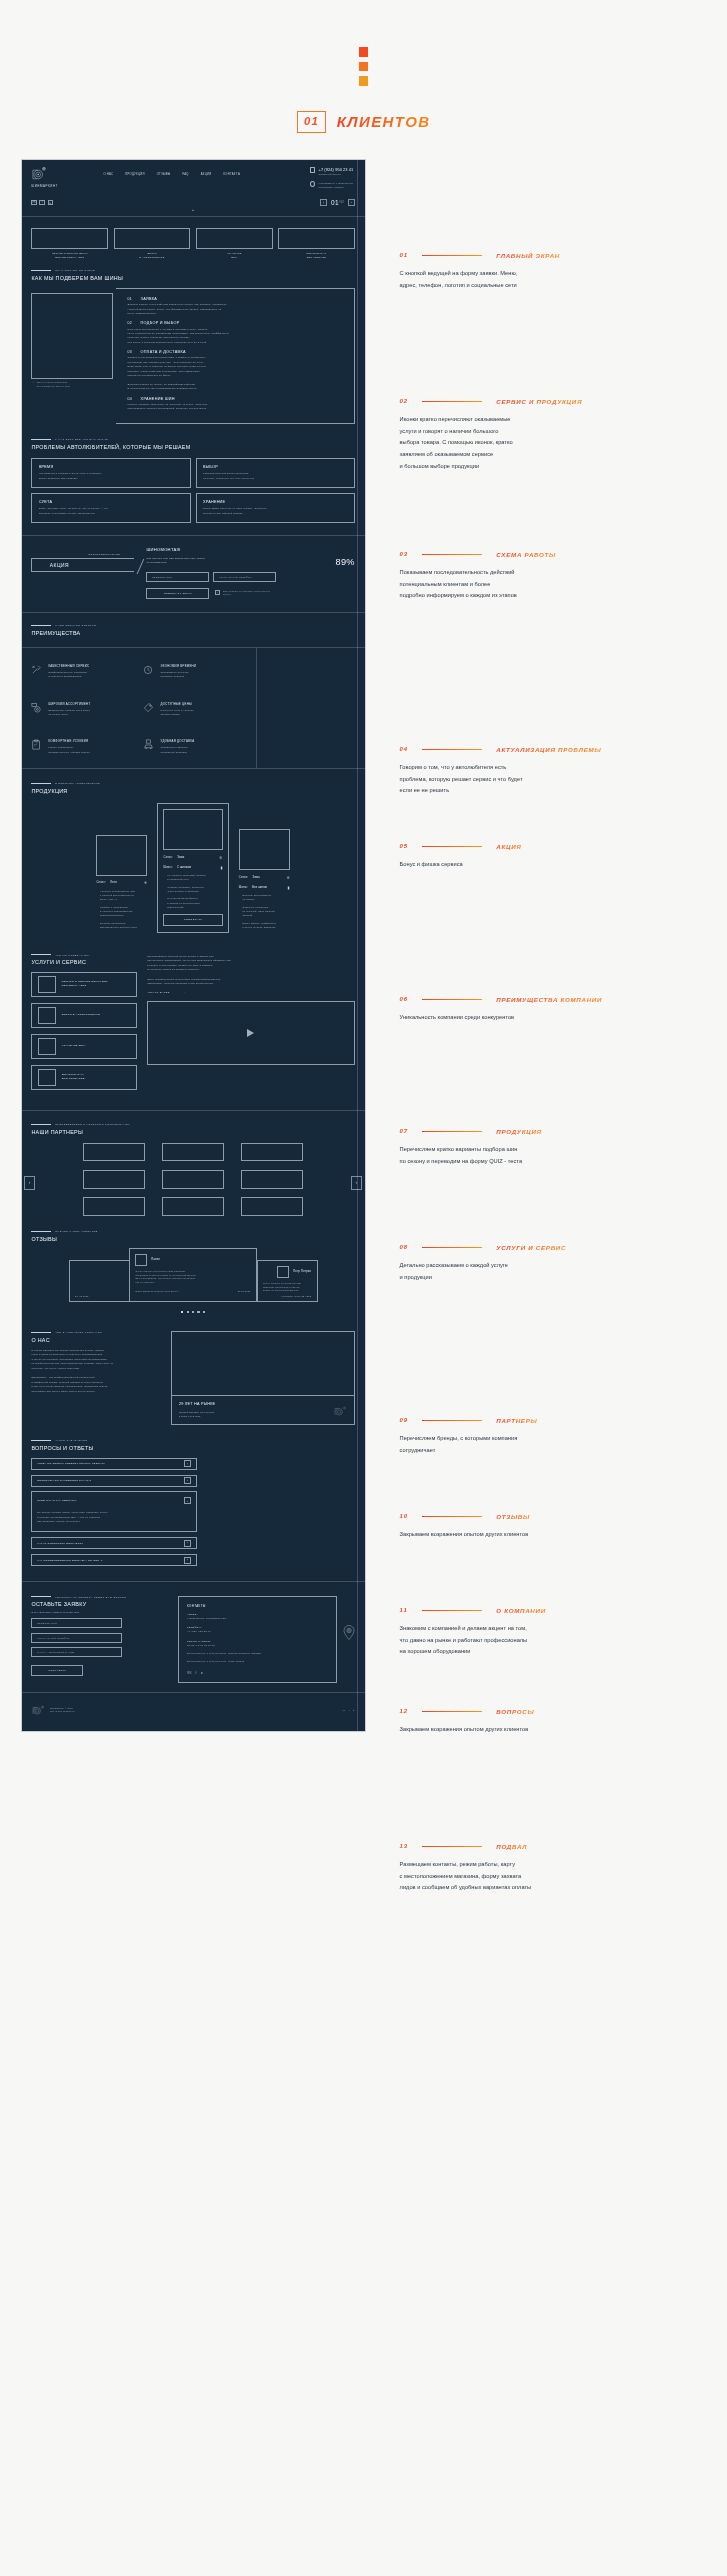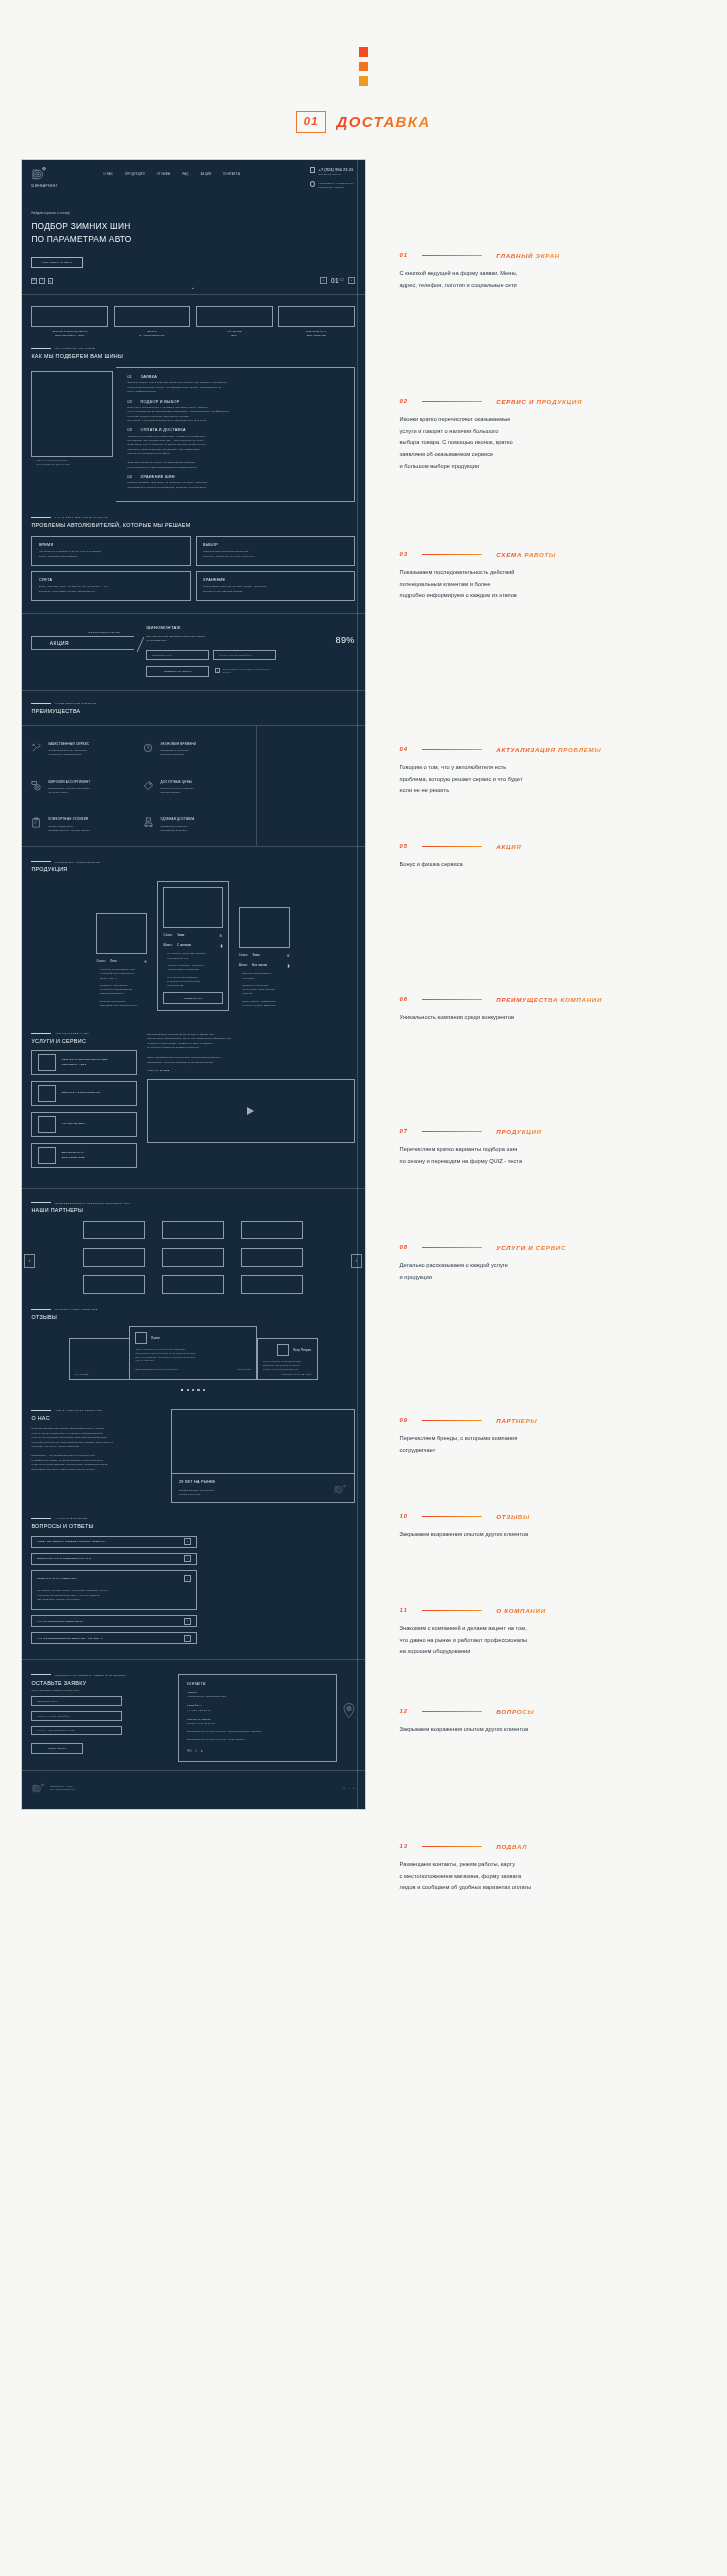--- a/index.html
+++ b/index.html
@@ -236,21 +236,21 @@
 <body>
 
 <div class="page-head">
   <div class="dots">
     <span class="dot d1"></span>
     <span class="dot d2"></span>
     <span class="dot d3"></span>
   </div>
   <div class="title-row">
     <div class="num-box">01</div>
-    <div class="proto-title">ДОСТАВКА</div>
+    <div class="proto-title">КЛИЕНТОВ</div>
   </div>
 </div>
 
 <div class="board">
 
 <div class="mock">
 
   <div class="m-nav">
     <div class="logo-wrap">
       <svg class="logo-mark" viewBox="0 0 34 28">
@@ -282,28 +282,20 @@
       <div class="mc-row">
         <span class="mc-ic pin"></span>
         <div>
           <div class="mc-sub">Находимся в г. Волгодонск ,</div>
           <div class="mc-sub">Ростовская область</div>
         </div>
       </div>
     </div>
   </div>
 
-  <div class="hero">
-    <div class="hero-kicker">Найдем нужное к сезону</div>
-    <div class="hero-h1">
-      <div>ПОДБОР ЗИМНИХ ШИН</div>
-      <div>ПО ПАРАМЕТРАМ АВТО</div>
-    </div>
-    <div class="hero-btn">ОСТАВИТЬ ЗАЯВКУ</div>
-  </div>
   <div class="hero-bottom">
     <div class="soc">
       <span>VK</span>
       <span>f</span>
       <span>➤</span>
     </div>
     <div class="slider">
       <div class="sl-arrow">‹</div>
       <div><span class="sl-num">01</span><span class="sl-tot">/ 02</span></div>
       <div class="sl-arrow">›</div>

